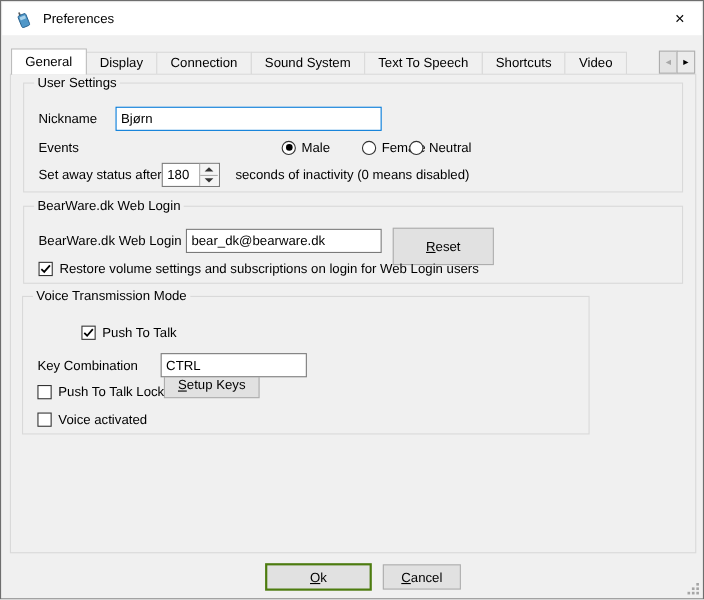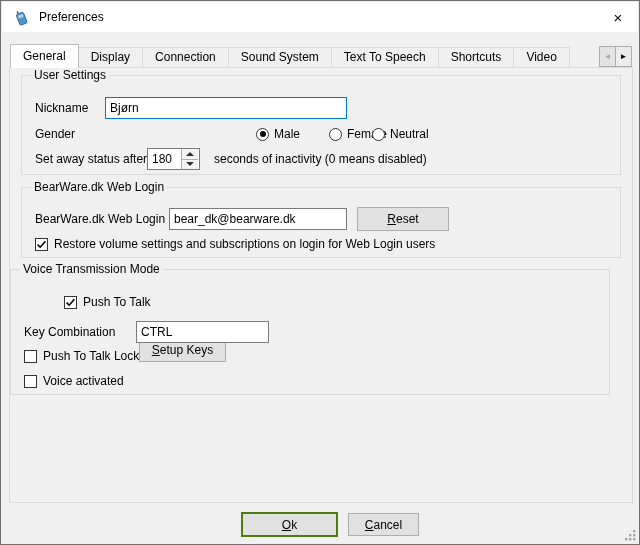--- a/index.html
+++ b/index.html
@@ -150,21 +150,21 @@
   </div>
 
   <div class="pane"></div>
 
   <div class="groupbox" style="left:20px; top:74px; width:600px; height:100px;">
     <span class="group-title">User Settings</span>
 
     <span class="row-label" style="left:13px; top:21px;">Nickname</span>
     <input class="textfield focused" style="left: 83px; top: 21px; width: 242px;" value="Bjørn">
 
-    <span class="row-label" style="left:13px; top:47px;">Gender</span>
+    <span class="row-label" style="left:13px; top:47px;">Events</span>
     <div class="radio" style="left:234px; top:47px;" data-checked="true">
       <span class="radio-circle">
           <span class="radio-dot"></span>
         </span>
       <span>Male</span>
     </div>
     <div class="radio" style="left:307px; top:47px;" data-checked="false">
       <span class="radio-circle"></span>
       <span>Female</span>
     </div>
@@ -186,35 +186,35 @@
       </div>
     </div>
     <span class="row-label" style="left:192px; top:72px;">seconds of inactivity (0 means disabled)</span>
   </div>
 
   <div class="groupbox" style="left:20px; top:186px; width:600px; height:71px;">
     <span class="group-title">BearWare.dk Web Login</span>
 
     <span class="row-label" style="left:13px; top:20px;">BearWare.dk Web Login ID</span>
     <input class="textfield" style="left: 147px; top: 20px; width: 178px;" value="bear_dk@bearware.dk">
-    <div class="btn" style="left:335px; top:19px; width:92px; height:24px;">
+    <div class="btn" style="left:335px; top:19px; width:92px; height:34px;">
       <span><span class="mn">R</span><span>eset</span></span>
     </div>
 
     <div class="checkrow" style="left:13px; top:45px;" data-checked="true">
       <span class="checkbox">
         <svg width="11" height="11" viewBox="0 0 11 11">
             <path d="M1.6 5.6 L4.2 8.2 L9.4 2.2" fill="none" stroke="#000" stroke-width="1.6"></path>
           </svg>
       </span>
       <span>Restore volume settings and subscriptions on login for Web Login users</span>
     </div>
   </div>
 
-  <div class="groupbox" style="left:9px; top:268px; width:600px; height:126px;">
+  <div class="groupbox" style="left:19px; top:268px; width:516px; height:126px;">
     <span class="group-title">Voice Transmission Mode</span>
 
     <div class="checkrow" style="left:13px; top:21px;padding-left:40px;" data-checked="true">
       <span class="checkbox">
         <svg width="11" height="11" viewBox="0 0 11 11">
             <path d="M1.6 5.6 L4.2 8.2 L9.4 2.2" fill="none" stroke="#000" stroke-width="1.6"></path>
           </svg>
       </span>
       <span>Push To Talk</span>
     </div>

